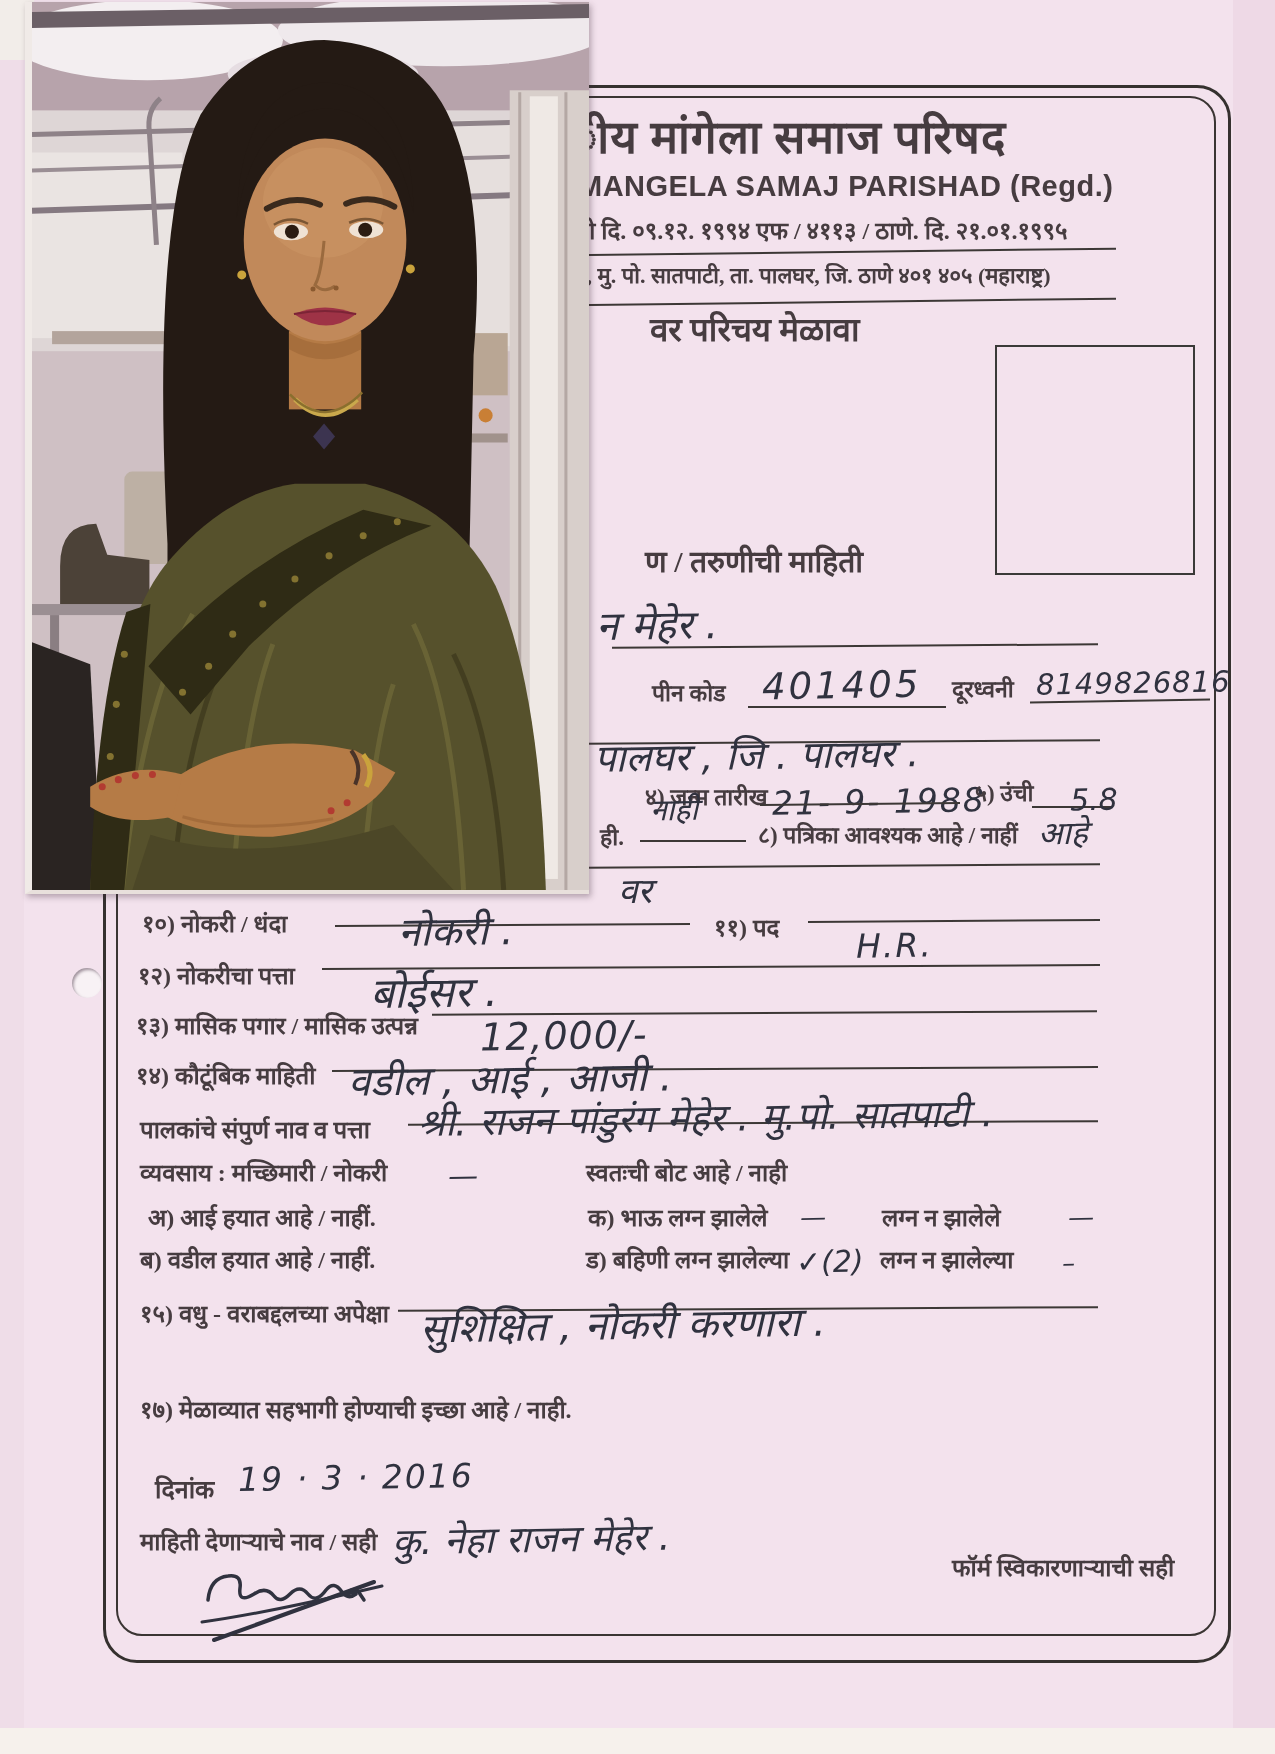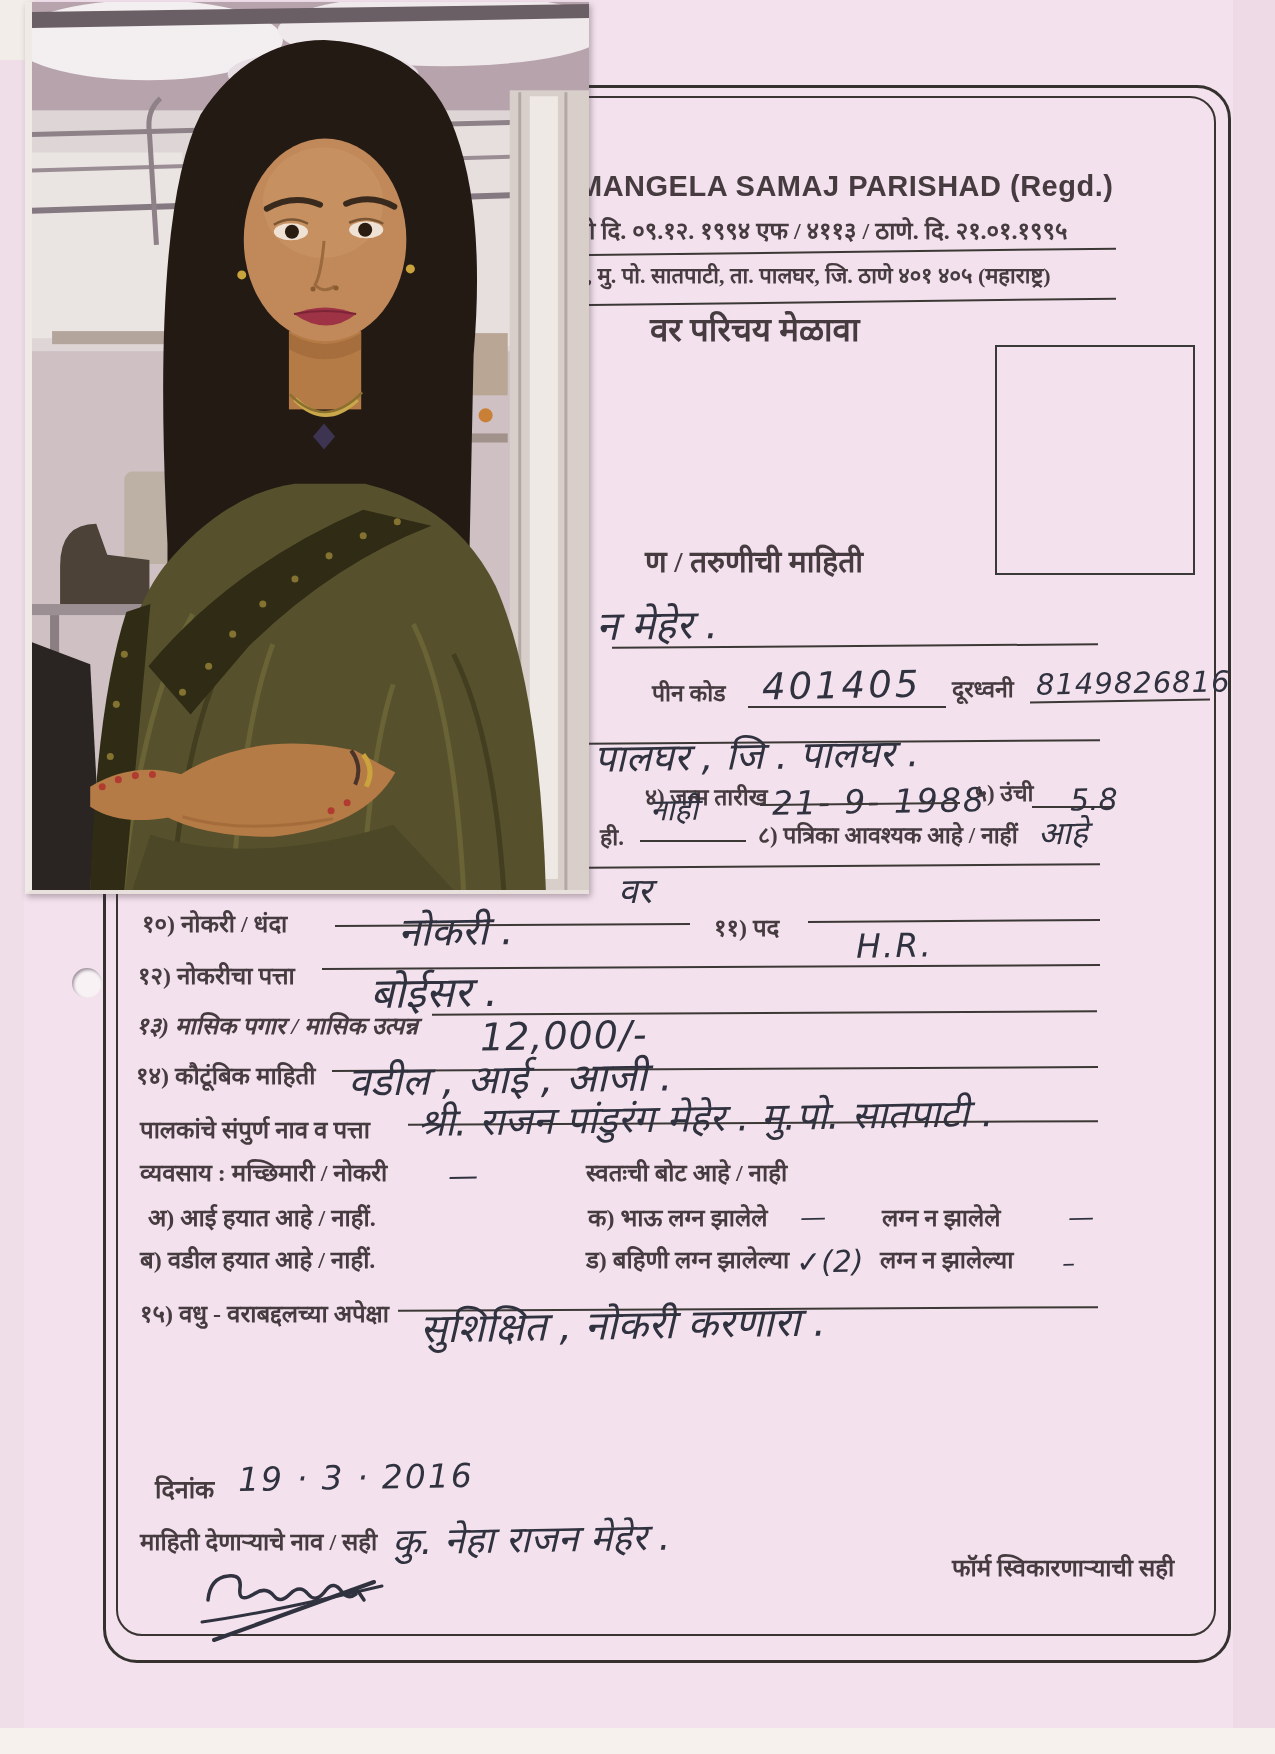--- a/index.html
+++ b/index.html
@@ -33,20 +33,21 @@
 <div class="page">
 
   <div class="page-right-shade"></div>
   <div class="page-left-shade"></div>
   <div class="page-bottom-strip"></div>
   <div class="corner-light"></div>
 
   <div class="border-outer"></div>
   <div class="border-inner"></div>
 
+  <div class="print" style="left:570px;top:104px;font-size:46px;letter-spacing:1px;">ीय मांगेला समाज परिषद</div>
   <div class="print print-eng" style="left:578px;top:170px;font-size:29px;">MANGELA SAMAJ PARISHAD (Regd.)</div>
   <div class="print" style="left:578px;top:213px;font-size:24px;">णे दि. ०९.१२. १९९४ एफ / ४११३ / ठाणे. दि. २१.०१.१९९५</div>
   <div class="rule" style="left:568px;top:251px;width:548px;transform:rotate(-0.7deg);"></div>
   <div class="print" style="left:574px;top:259px;font-size:22px;">त, मु. पो. सातपाटी, ता. पालघर, जि. ठाणे ४०१ ४०५ (महाराष्ट्र)</div>
   <div class="rule" style="left:568px;top:301px;width:548px;transform:rotate(-0.7deg);"></div>
   <div class="print" style="left:650px;top:306px;font-size:33px;">वर परिचय मेळावा</div>
 
   <div class="photo-box"></div>
 
   <div class="print" style="left:645px;top:540px;font-size:30px;">ण / तरुणीची माहिती</div>
@@ -83,21 +84,21 @@
   <div class="rule" style="left:335px;top:924px;width:355px;transform:rotate(-0.3deg);"></div>
   <div class="hand" style="left:398px;top:902px;font-size:40px;">नोकरी .</div>
   <div class="print" style="left:714px;top:910px;font-size:24px;">११) पद</div>
   <div class="rule" style="left:808px;top:920px;width:292px;transform:rotate(-0.4deg);"></div>
   <div class="hand" style="left:856px;top:926px;font-size:33px;letter-spacing:2px;">H.R.</div>
 
   <div class="print" style="left:138px;top:958px;font-size:24px;">१२) नोकरीचा पत्ता</div>
   <div class="rule" style="left:322px;top:966px;width:778px;transform:rotate(-0.3deg);"></div>
   <div class="hand" style="left:370px;top:962px;font-size:42px;">बोईसर .</div>
 
-  <div class="print" style="left:136px;top:1008px;font-size:24px;font-style:italic;">१३) मासिक पगार / मासिक उत्पन्न</div>
+  <div class="print" style="left:136px;top:1008px;font-size:24px;">१३) मासिक पगार / मासिक उत्पन्न</div>
   <div class="rule" style="left:432px;top:1012px;width:665px;transform:rotate(-0.3deg);"></div>
   <div class="hand" style="left:480px;top:1014px;font-size:38px;letter-spacing:1px;">12,000/-</div>
 
   <div class="print" style="left:136px;top:1058px;font-size:24px;">१४) कौटूंबिक माहिती</div>
   <div class="rule" style="left:332px;top:1068px;width:766px;transform:rotate(-0.3deg);"></div>
   <div class="hand" style="left:348px;top:1050px;font-size:40px;">वडील ,  आई ,  आजी .</div>
 
   <div class="print" style="left:140px;top:1112px;font-size:24px;">पालकांचे संपुर्ण नाव व पत्ता</div>
   <div class="rule" style="left:408px;top:1122px;width:690px;transform:rotate(-0.3deg);"></div>
   <div class="hand" style="left:418px;top:1090px;font-size:38px;">श्री. राजन  पांडुरंग  मेहेर .   मु.पो. सातपाटी .</div>
@@ -115,20 +116,21 @@
   <div class="print" style="left:140px;top:1242px;font-size:24px;">ब) वडील हयात आहे / नाहीं.</div>
   <div class="print" style="left:586px;top:1242px;font-size:24px;">ड) बहिणी लग्न झालेल्या</div>
   <div class="hand" style="left:796px;top:1244px;font-size:30px;">✓(2)</div>
   <div class="print" style="left:880px;top:1242px;font-size:24px;">लग्न न झालेल्या</div>
   <div class="hand" style="left:1062px;top:1248px;font-size:26px;">–</div>
 
   <div class="print" style="left:140px;top:1296px;font-size:24px;">१५) वधु - वराबद्दलच्या अपेक्षा</div>
   <div class="rule" style="left:398px;top:1308px;width:700px;transform:rotate(-0.3deg);"></div>
   <div class="hand" style="left:420px;top:1296px;font-size:40px;">सुशिक्षित ,  नोकरी  करणारा .</div>
 
+  <div class="print" style="left:140px;top:1392px;font-size:24px;">१७) मेळाव्यात सहभागी होण्याची इच्छा आहे / नाही.</div>
 
   <div class="print" style="left:155px;top:1462px;font-size:25px;margin-top:9px;">दिनांक</div>
   <div class="hand" style="left:238px;top:1458px;font-size:33px;letter-spacing:2px;">19 · 3 · 2016</div>
 
   <div class="print" style="left:140px;top:1524px;font-size:24px;">माहिती देणाऱ्याचे नाव / सही</div>
   <div class="hand" style="left:392px;top:1512px;font-size:37px;">कु. नेहा राजन मेहेर .</div>
 
   <svg style="position:absolute;left:196px;top:1552px;" width="220" height="95" viewBox="0 0 220 95">
     <path d="M12 48 q2 -22 20 -24 q14 -2 12 12 q-2 16 14 6 q12 -8 20 2 q6 8 16 -2 q10 -10 18 0 q8 10 18 -4 q8 -10 16 2 q6 8 14 2" fill="none" stroke="#30323f" stroke-width="3.5" stroke-linecap="round"></path>
     <path d="M152 40 q8 -6 12 2 l4 6" fill="none" stroke="#30323f" stroke-width="3.5" stroke-linecap="round"></path>

